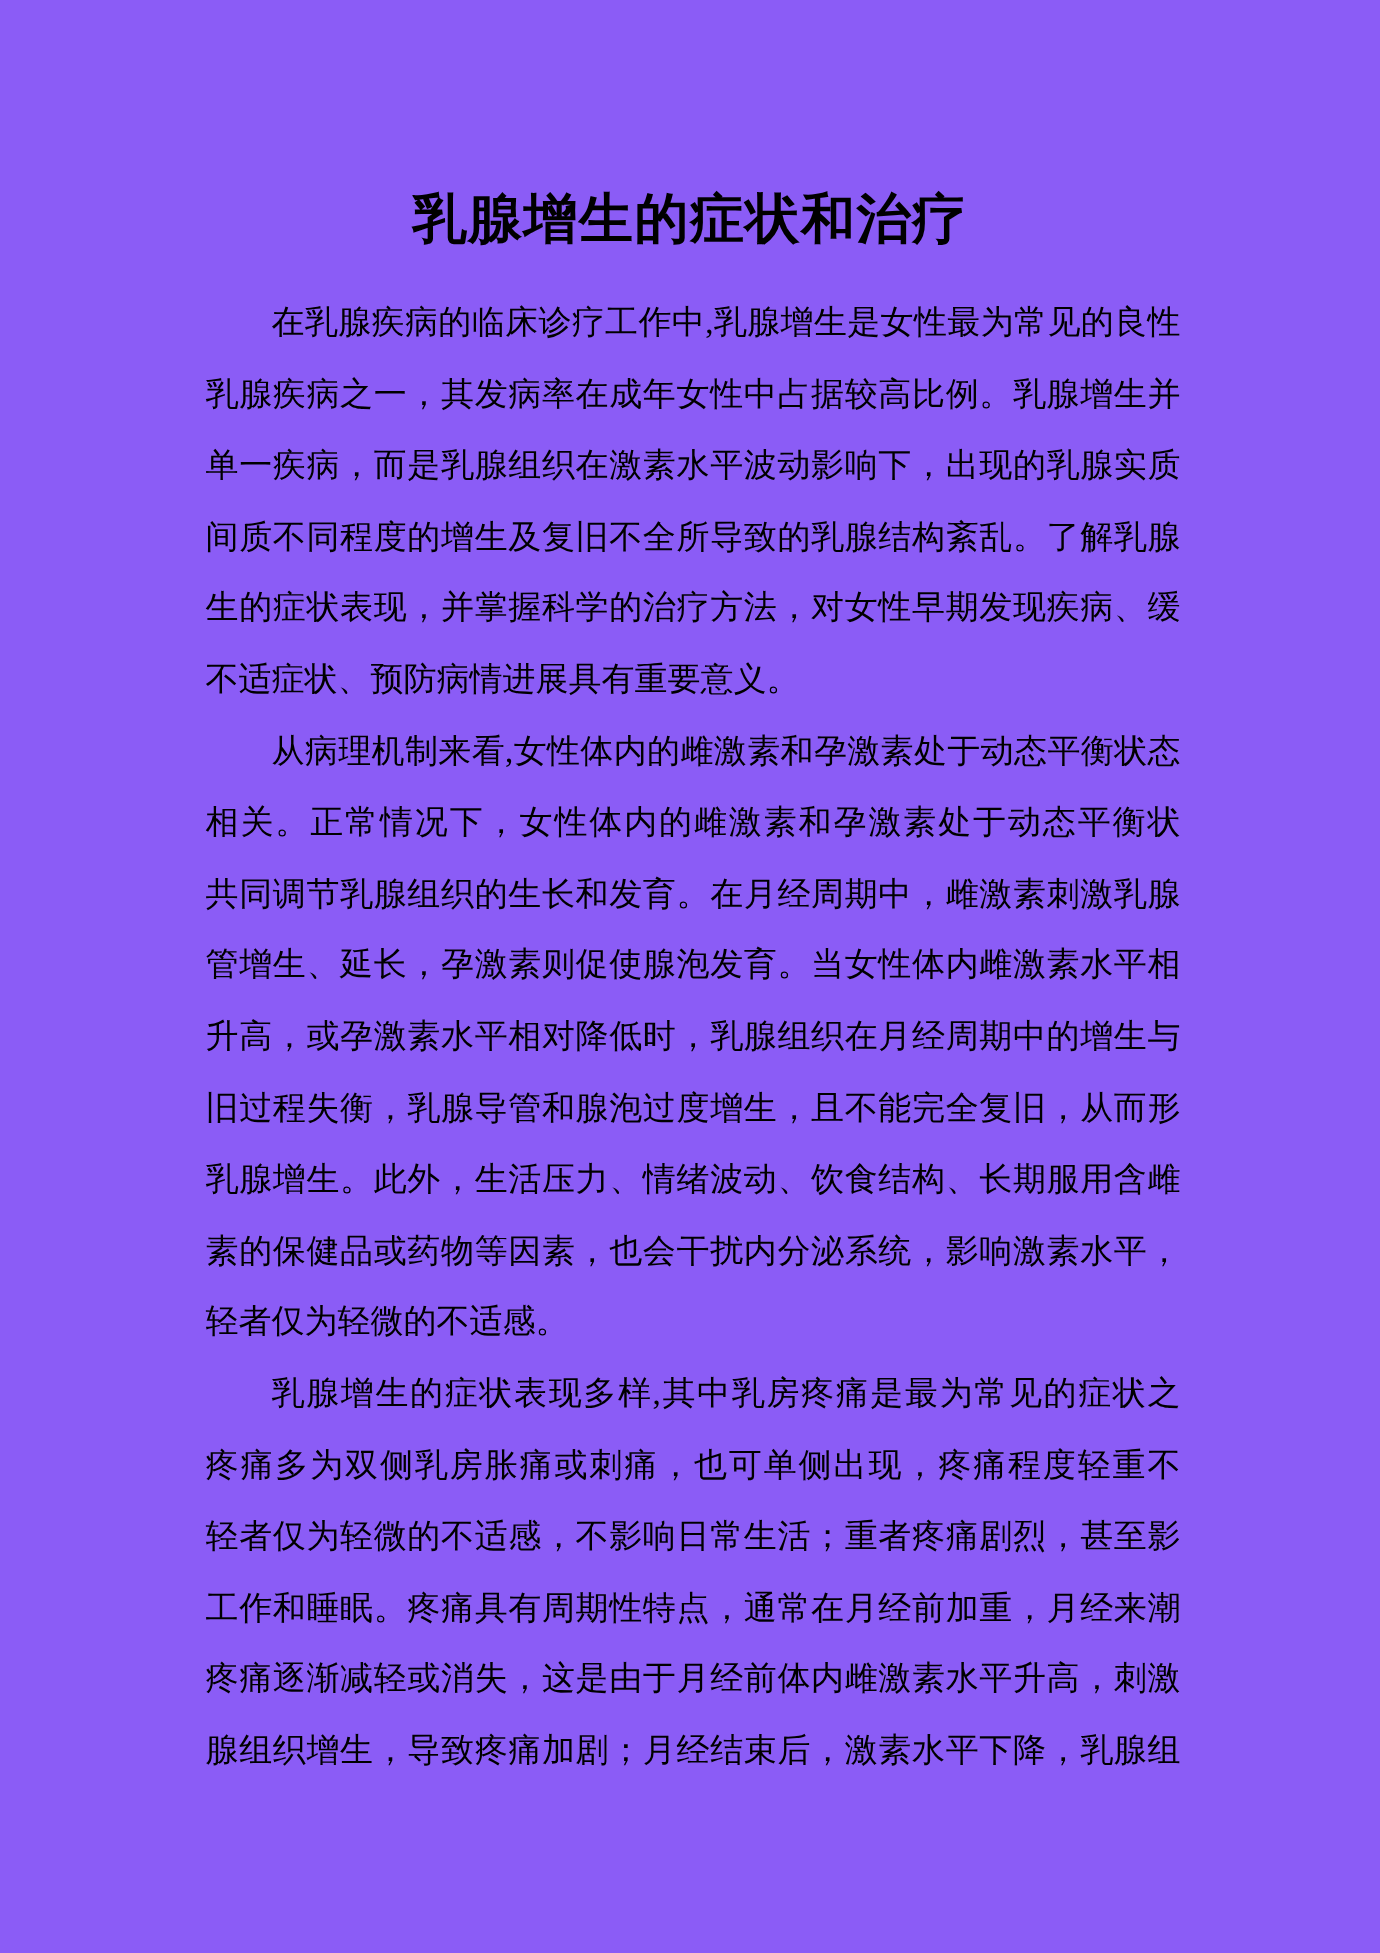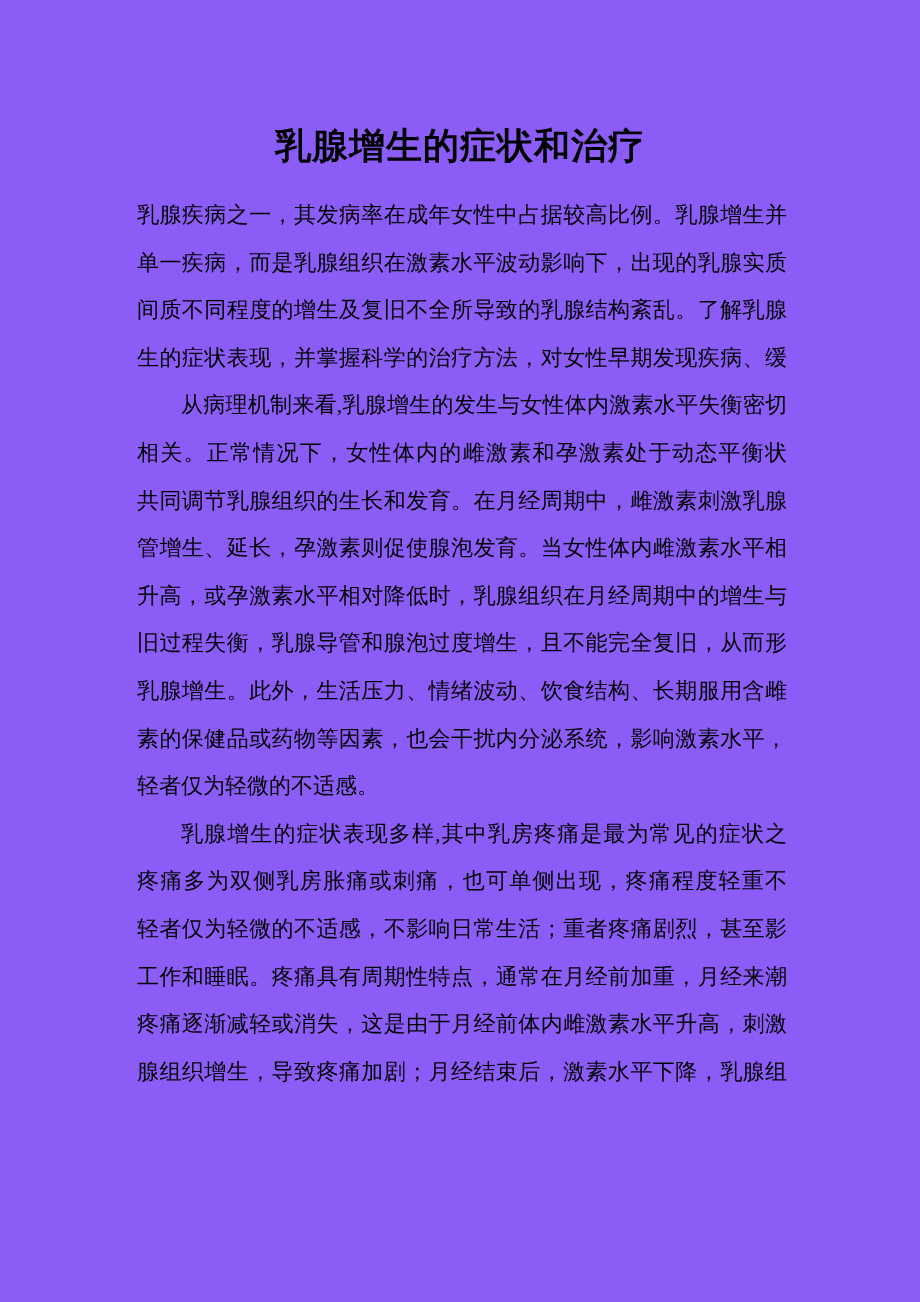--- a/index.html
+++ b/index.html
@@ -57,27 +57,29 @@
     text-align-last: left;
   }
 </style>
 </head>
 <body>
 
 <div class="page">
   <h1 class="doc-title">乳腺增生的症状和治疗</h1>
   <div class="doc-body">
       <div class="paragraph">
+        <div class="line indent">在乳腺疾病的临床诊疗工作中,乳腺增生是女性最为常见的良性</div>
         <div class="line">乳腺疾病之一，其发病率在成年女性中占据较高比例。乳腺增生并非</div>
         <div class="line">单一疾病，而是乳腺组织在激素水平波动影响下，出现的乳腺实质与</div>
         <div class="line">间质不同程度的增生及复旧不全所导致的乳腺结构紊乱。了解乳腺增</div>
         <div class="line">生的症状表现，并掌握科学的治疗方法，对女性早期发现疾病、缓解</div>
+        <div class="line unjustified">不适症状、预防病情进展具有重要意义。</div>
       </div>
       <div class="paragraph">
-        <div class="line indent">从病理机制来看,乳腺增生的发生与女性体内激素水平失衡密切</div>
+        <div class="line indent">从病理机制来看,女性体内的雌激素和孕激素处于动态平衡状态</div>
         <div class="line">相关。正常情况下，女性体内的雌激素和孕激素处于动态平衡状态，</div>
         <div class="line">共同调节乳腺组织的生长和发育。在月经周期中，雌激素刺激乳腺导</div>
         <div class="line">管增生、延长，孕激素则促使腺泡发育。当女性体内雌激素水平相对</div>
         <div class="line">升高，或孕激素水平相对降低时，乳腺组织在月经周期中的增生与复</div>
         <div class="line">旧过程失衡，乳腺导管和腺泡过度增生，且不能完全复旧，从而形成</div>
         <div class="line">乳腺增生。此外，生活压力、情绪波动、饮食结构、长期服用含雌激</div>
         <div class="line">素的保健品或药物等因素，也会干扰内分泌系统，影响激素水平，进</div>
         <div class="line unjustified">轻者仅为轻微的不适感。</div>
       </div>
       <div class="paragraph">

